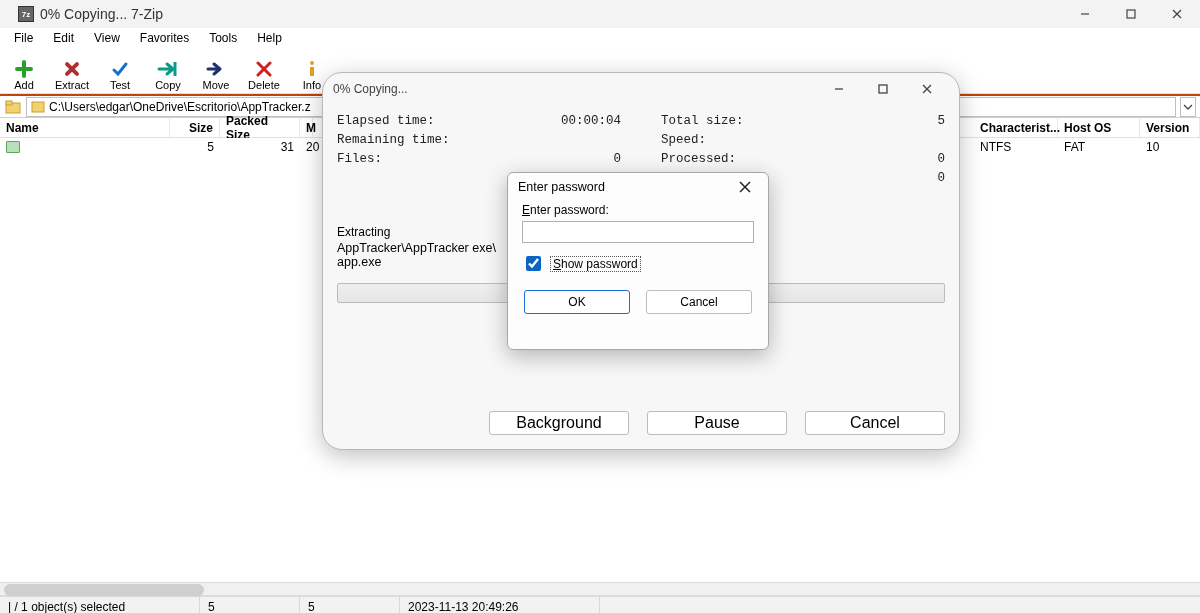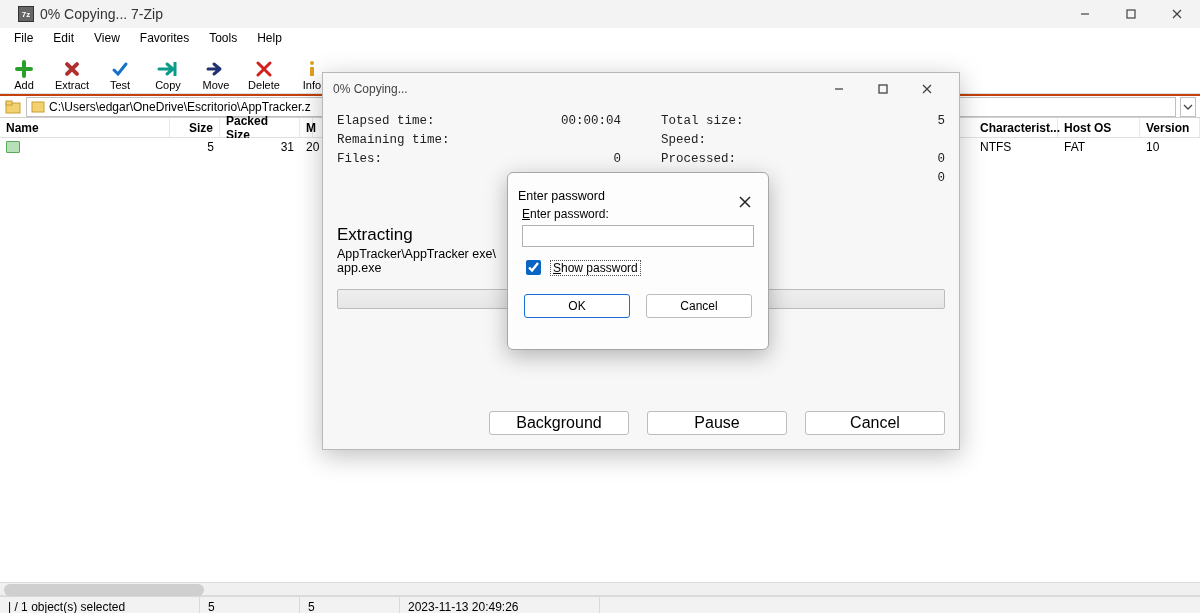--- a/index.html
+++ b/index.html
@@ -149,41 +149,41 @@
   .cell-n2   { width: 100px; }
   .cell-date { width: 200px; }
 
   
   .dlg-progress {
     position:absolute;
     left: 322px; top: 72px;
     width: 638px; height: 378px;
     background:#f7f7f7;
     border:1px solid #b8b8b8;
-    border-radius: 0;
+    border-radius: 20px;
     box-shadow: 0 6px 24px rgba(0,0,0,0.25);
     display:flex; flex-direction:column;
   }
   .dlg-progress .dlg-title {
     height: 32px; display:flex; align-items:center;
     padding: 0 10px; color:#444;
   }
   .dlg-progress .dlg-title .spacer { flex:1; }
   .dlg-progress .dlg-title .dbtn {
     width: 44px; height: 30px;
     display:flex; align-items:center; justify-content:center;
   }
   .dlg-body { flex:1; padding: 6px 14px 10px 14px; display:flex; flex-direction:column; }
   .stats {
     display:flex; gap: 40px;
     font-size:12.5px; color:#222;
   }
   .statcol { flex:1; }
   .statrow { display:flex; justify-content:space-between; height:19px; align-items:center;font-family:Liberation Mono, monospace; }
-  .extract-label { margin-top: 38px; font-size:17px; }
+  .extract-label { margin-top: 38px; font-size:12px; }
   .extract-path { font-size:12.5px; margin-top: 2px; max-width: 180px; }
   .progressbar {
     margin-top: 14px;
     height: 20px; border:1px solid #bcbcbc;
     background: linear-gradient(#eeeeee,#e6e6e6);
     border-radius:2px;
   }
   .dlg-btnrow {
     display:flex; gap: 18px; justify-content:flex-end;
     padding: 0 14px 14px 14px;
@@ -200,21 +200,21 @@
     position:absolute;
     left: 507px; top: 172px;
     width: 262px; height: 178px;
     background:#fdfdfd;
     border:1px solid #a7a7a7;
     border-radius:6px;
     box-shadow: 0 6px 22px rgba(0,0,0,0.28);
     display:flex; flex-direction:column;
   }
   .dlg-password .pw-title {
-    height: 28px; display:flex; padding: 16px 10px;
+    height: 28px; display:flex; align-items:center; padding: 0 10px;
     font-size:12.5px;
   }
   .dlg-password .pw-title .spacer{flex:1;}
   .dlg-password .pw-title .closebtn {
     width: 26px; height: 26px; display:flex; align-items:center; justify-content:center;
   }
   .pw-body { padding: 2px 14px 0 14px; }
   .pw-body .lbl { font-size:12px; }
   .pw-body .lbl .u { text-decoration: underline; }
   .pw-input {

